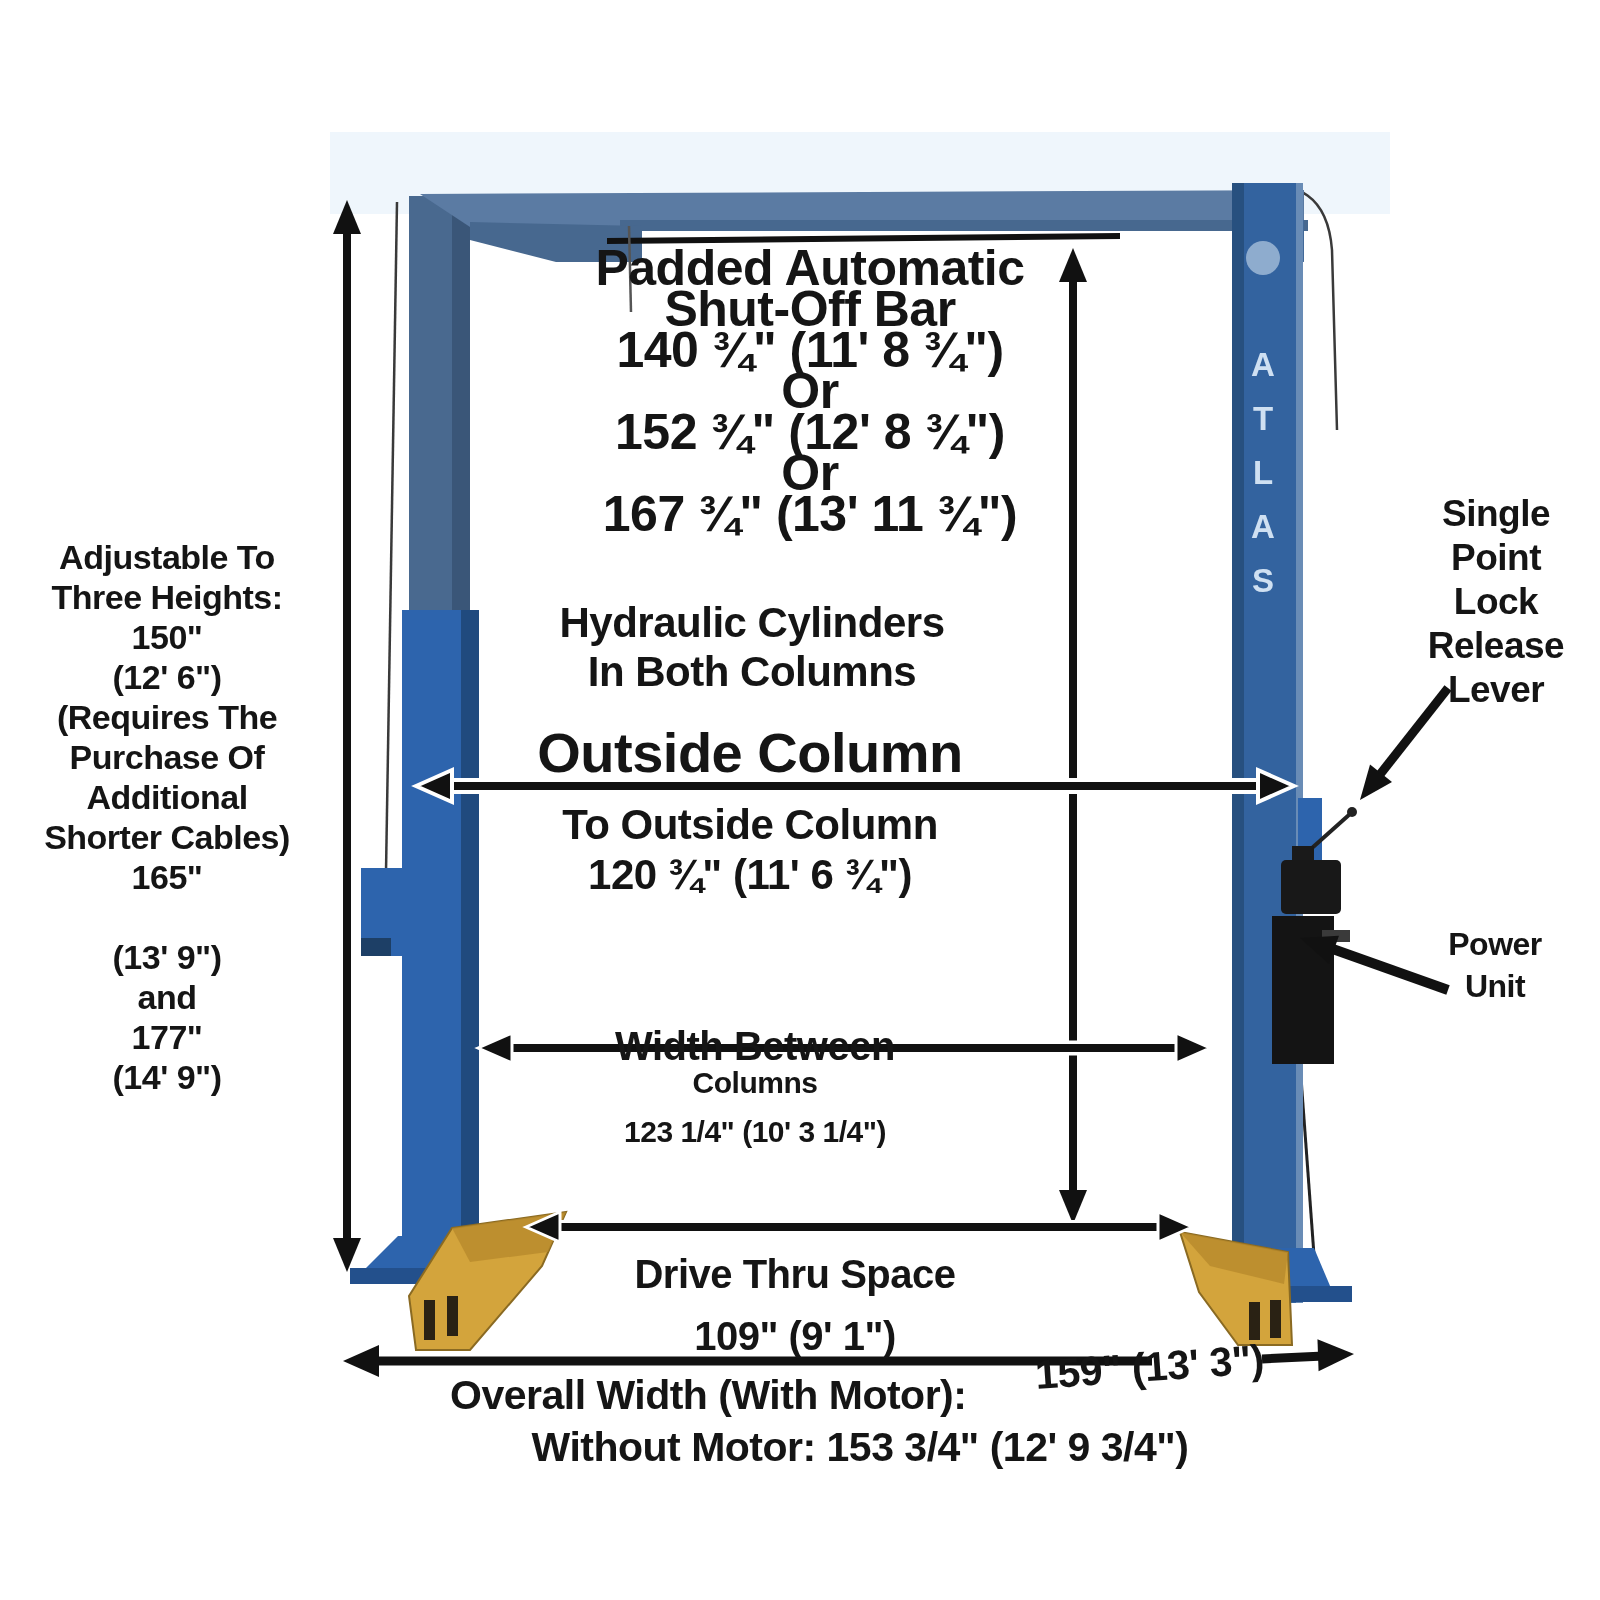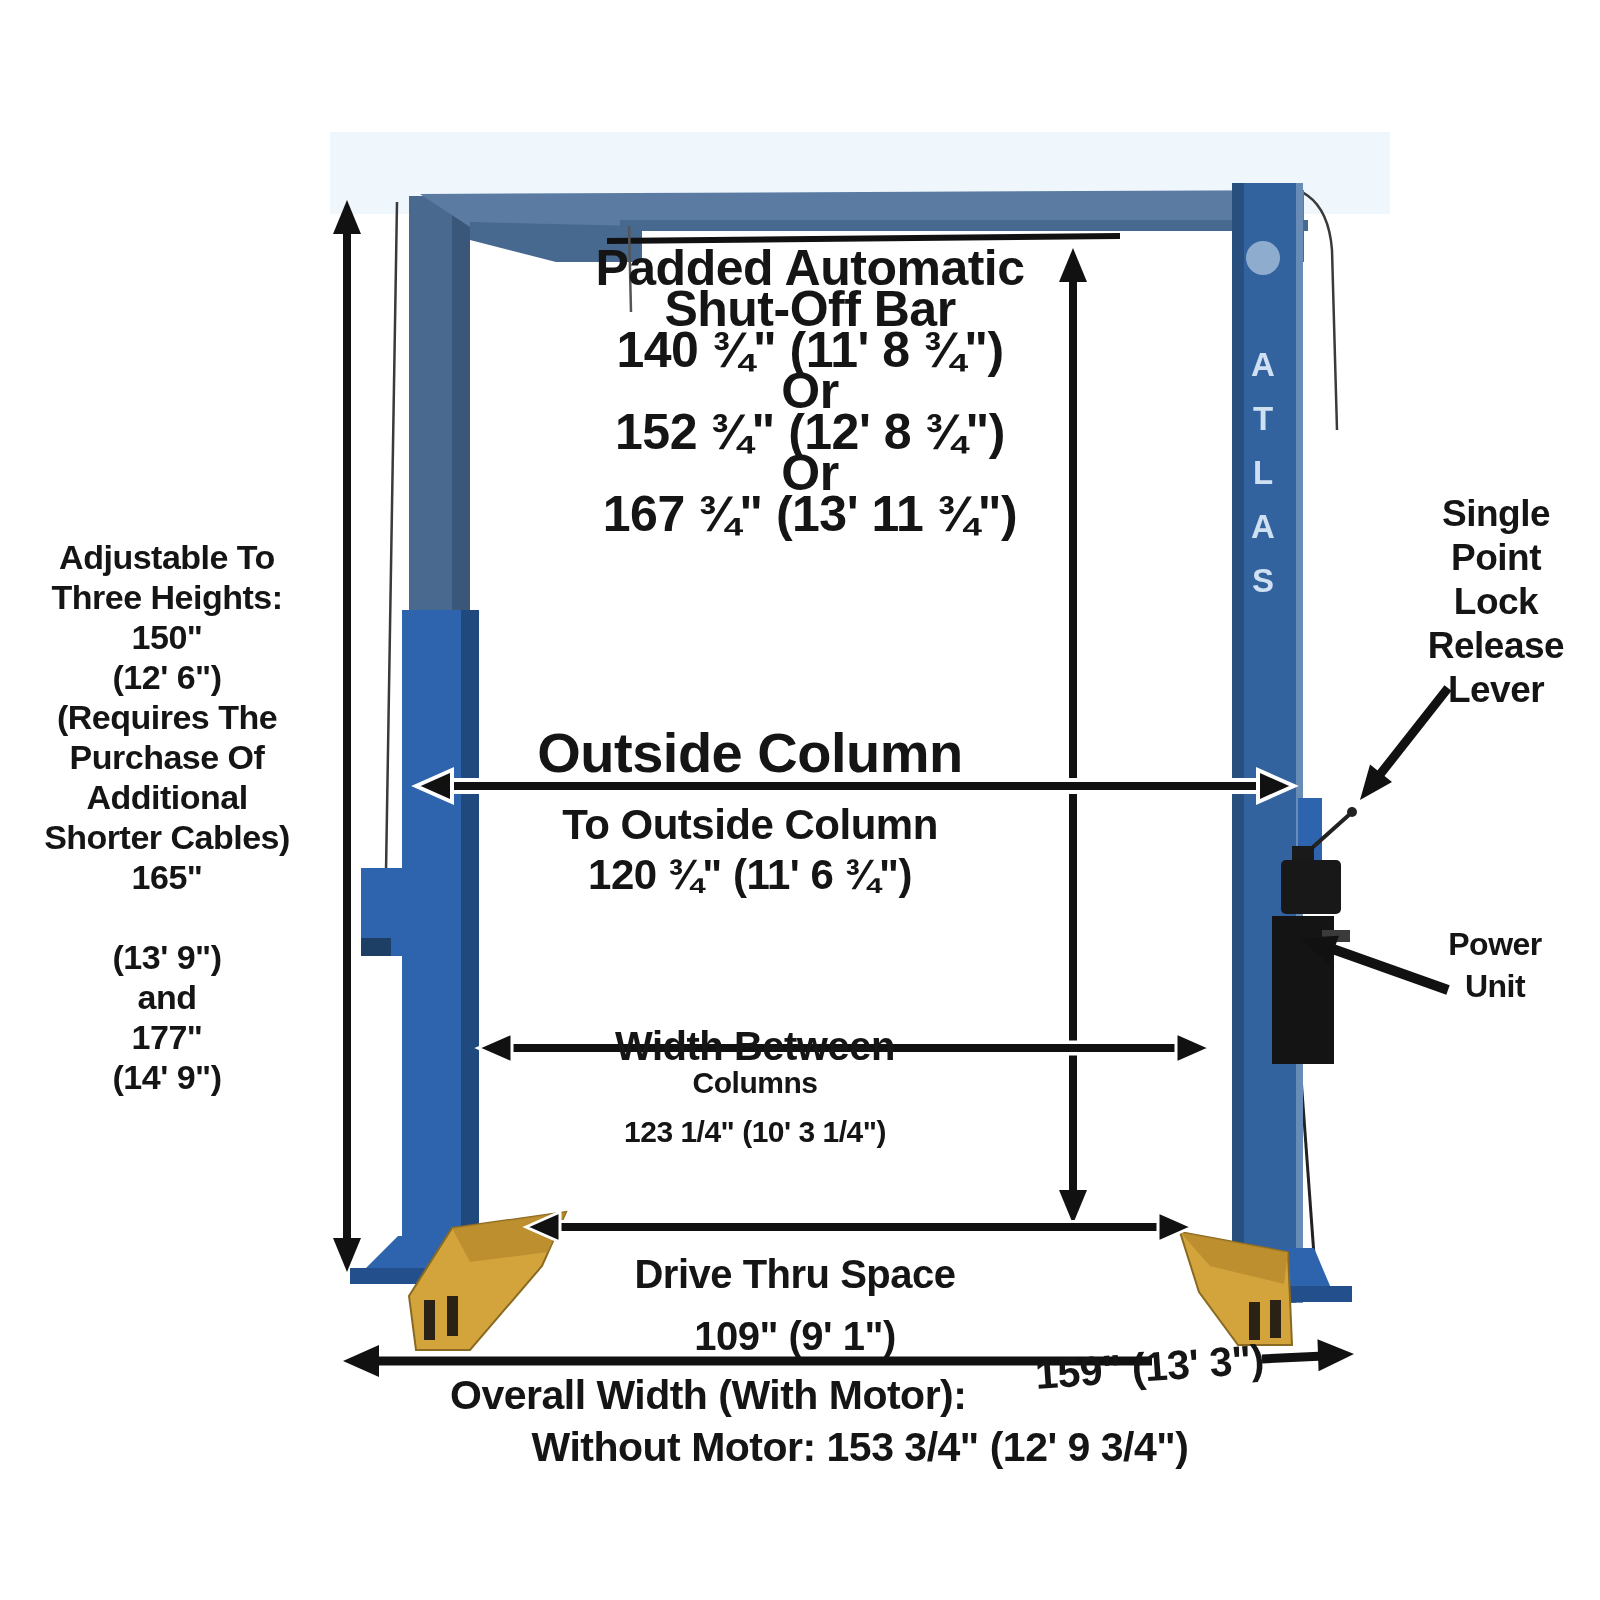--- a/index.html
+++ b/index.html
@@ -171,20 +171,22 @@
 (14' 9")</div>
 
 <div class="lbl shutoff-note">Padded Automatic
 Shut-Off Bar
 140 ¾" (11' 8 ¾")
 Or
 152 ¾" (12' 8 ¾")
 Or
 167 ¾" (13' 11 ¾")</div>
 
+<div class="lbl hydraulic-note">Hydraulic Cylinders
+In Both Columns</div>
 
 <div class="lbl outside-top">Outside Column</div>
 
 <div class="lbl outside-bottom">To Outside Column
 120 ¾" (11' 6 ¾")</div>
 
 <div class="lbl width-top">Width Between</div>
 
 <div class="lbl width-bottom">Columns
 123 1/4"  (10' 3 1/4")</div>

